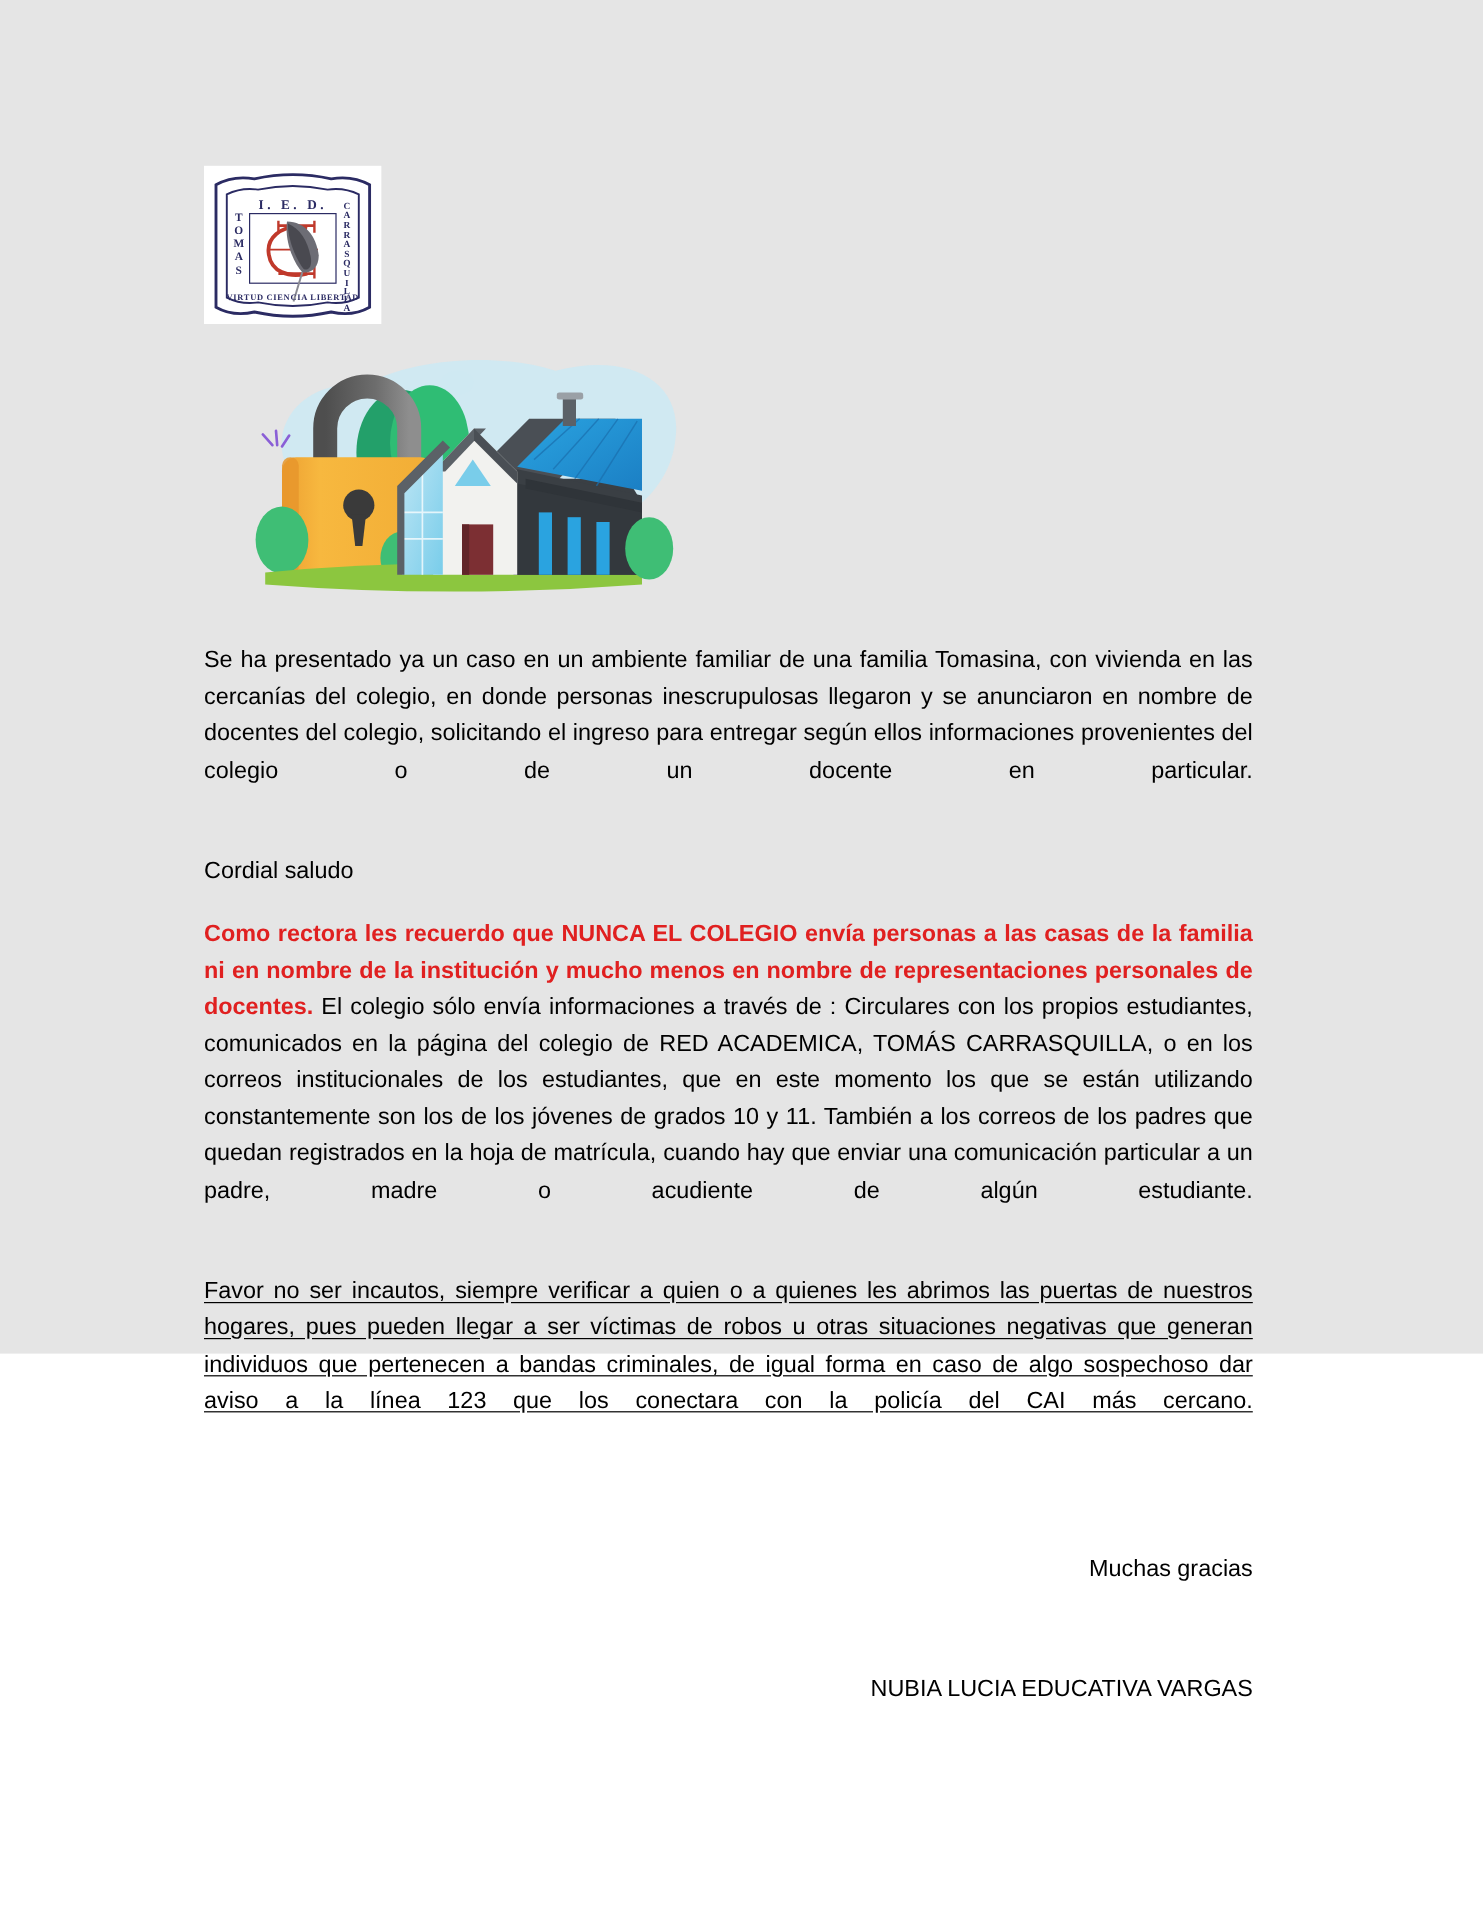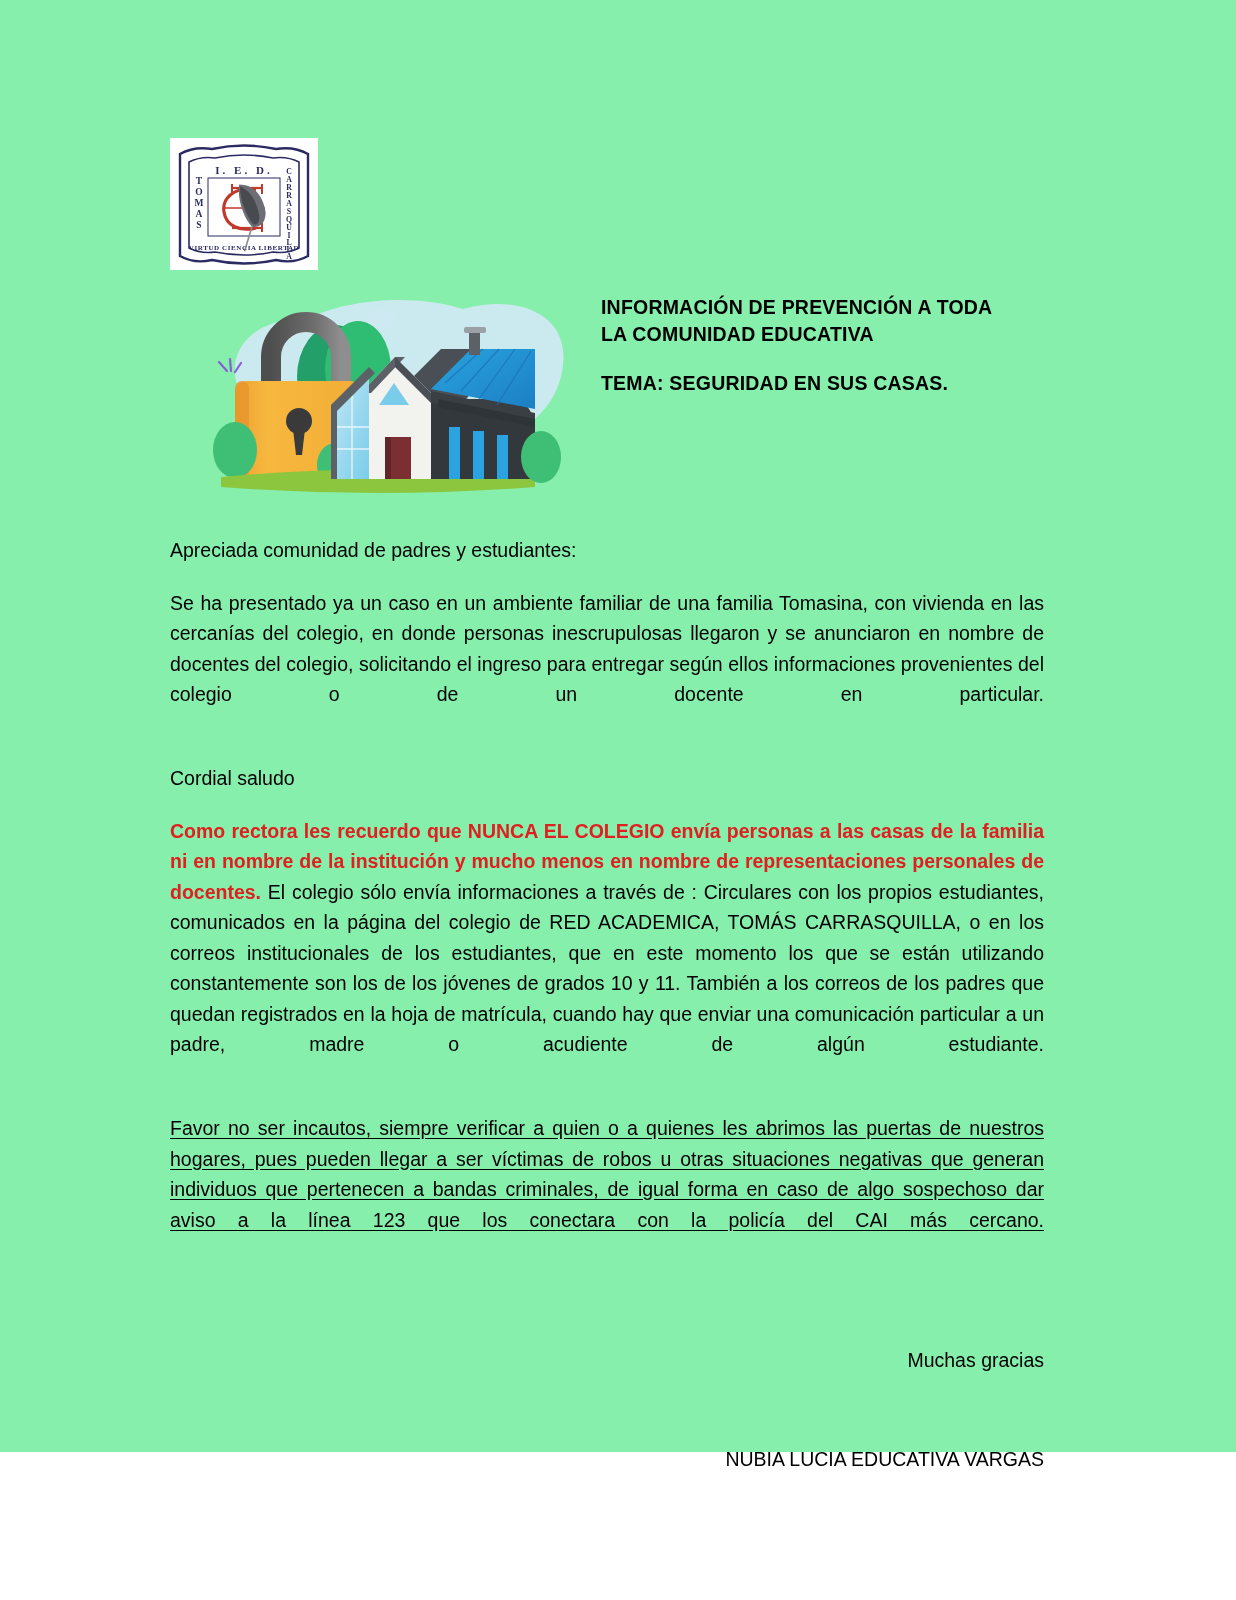--- a/index.html
+++ b/index.html
@@ -13,22 +13,22 @@
     font-family: "Liberation Sans", sans-serif;
     color: #000000;
     position: relative;
     overflow: hidden;
   }
 
   .page {
     position: absolute;
     left: 0; top: 0;
     width: 1236px;
-    height: 1452px;
-    background: #86efac;
+    height: 1128px;
+    background: #e5e5e5;
   }
 
   
   .crest-wrap {
     position: absolute;
     left: 170px;
     top: 138px;
     width: 148px;
     height: 132px;
   }
@@ -256,29 +256,23 @@
       <g fill="#2aa3e0">
         <rect x="266" y="140" width="11" height="52"></rect>
         <rect x="290" y="144" width="11" height="48"></rect>
         <rect x="314" y="148" width="11" height="44"></rect>
       </g>
 
       <ellipse cx="358" cy="170" rx="20" ry="26" fill="#3fbe75"></ellipse>
     </svg>
   </div>
 
-  <div class="header-text">
-    <div class="header-line">INFORMACIÓN DE  PREVENCIÓN  A TODA</div>
-    <div class="header-line">LA COMUNIDAD EDUCATIVA</div>
-    <div class="header-tema">TEMA: SEGURIDAD EN SUS CASAS.</div>
-  </div>
 
   <div class="body-col">
 
-    <p class="para salutation">Apreciada comunidad de padres y estudiantes:</p>
 
     <p class="para justified">Se ha presentado ya un caso en un ambiente familiar de una familia Tomasina, con vivienda en las cercanías del colegio, en donde personas inescrupulosas llegaron y se anunciaron en nombre de docentes del colegio, solicitando el ingreso para entregar según ellos informaciones provenientes del colegio o de un docente en particular.</p>
 
     <p class="para greeting">Cordial saludo</p>
 
     <p class="para justified">
       <span class="red-bold">Como rectora les recuerdo que NUNCA EL COLEGIO envía personas a las casas de la familia ni en nombre de la institución y mucho menos en nombre de representaciones personales de docentes.</span><span> El colegio sólo envía informaciones a través de : Circulares con los propios estudiantes, comunicados en la página del colegio de RED ACADEMICA, TOMÁS CARRASQUILLA, o en los correos institucionales de los estudiantes, que en este momento los que se están utilizando constantemente son los de los jóvenes de grados 10 y 11. También a los correos de los padres que quedan registrados en la hoja de matrícula, cuando hay que enviar una comunicación particular a un padre, madre o acudiente de algún estudiante.</span>
     </p>
 
     <p class="para justified underlined">Favor no ser incautos, siempre verificar a quien o a quienes les abrimos las puertas de nuestros hogares, pues pueden llegar a ser víctimas de robos u otras situaciones negativas que generan individuos que pertenecen a bandas criminales, de igual forma en caso de algo sospechoso dar aviso a la línea 123 que los conectara con la policía del CAI más cercano.</p>

